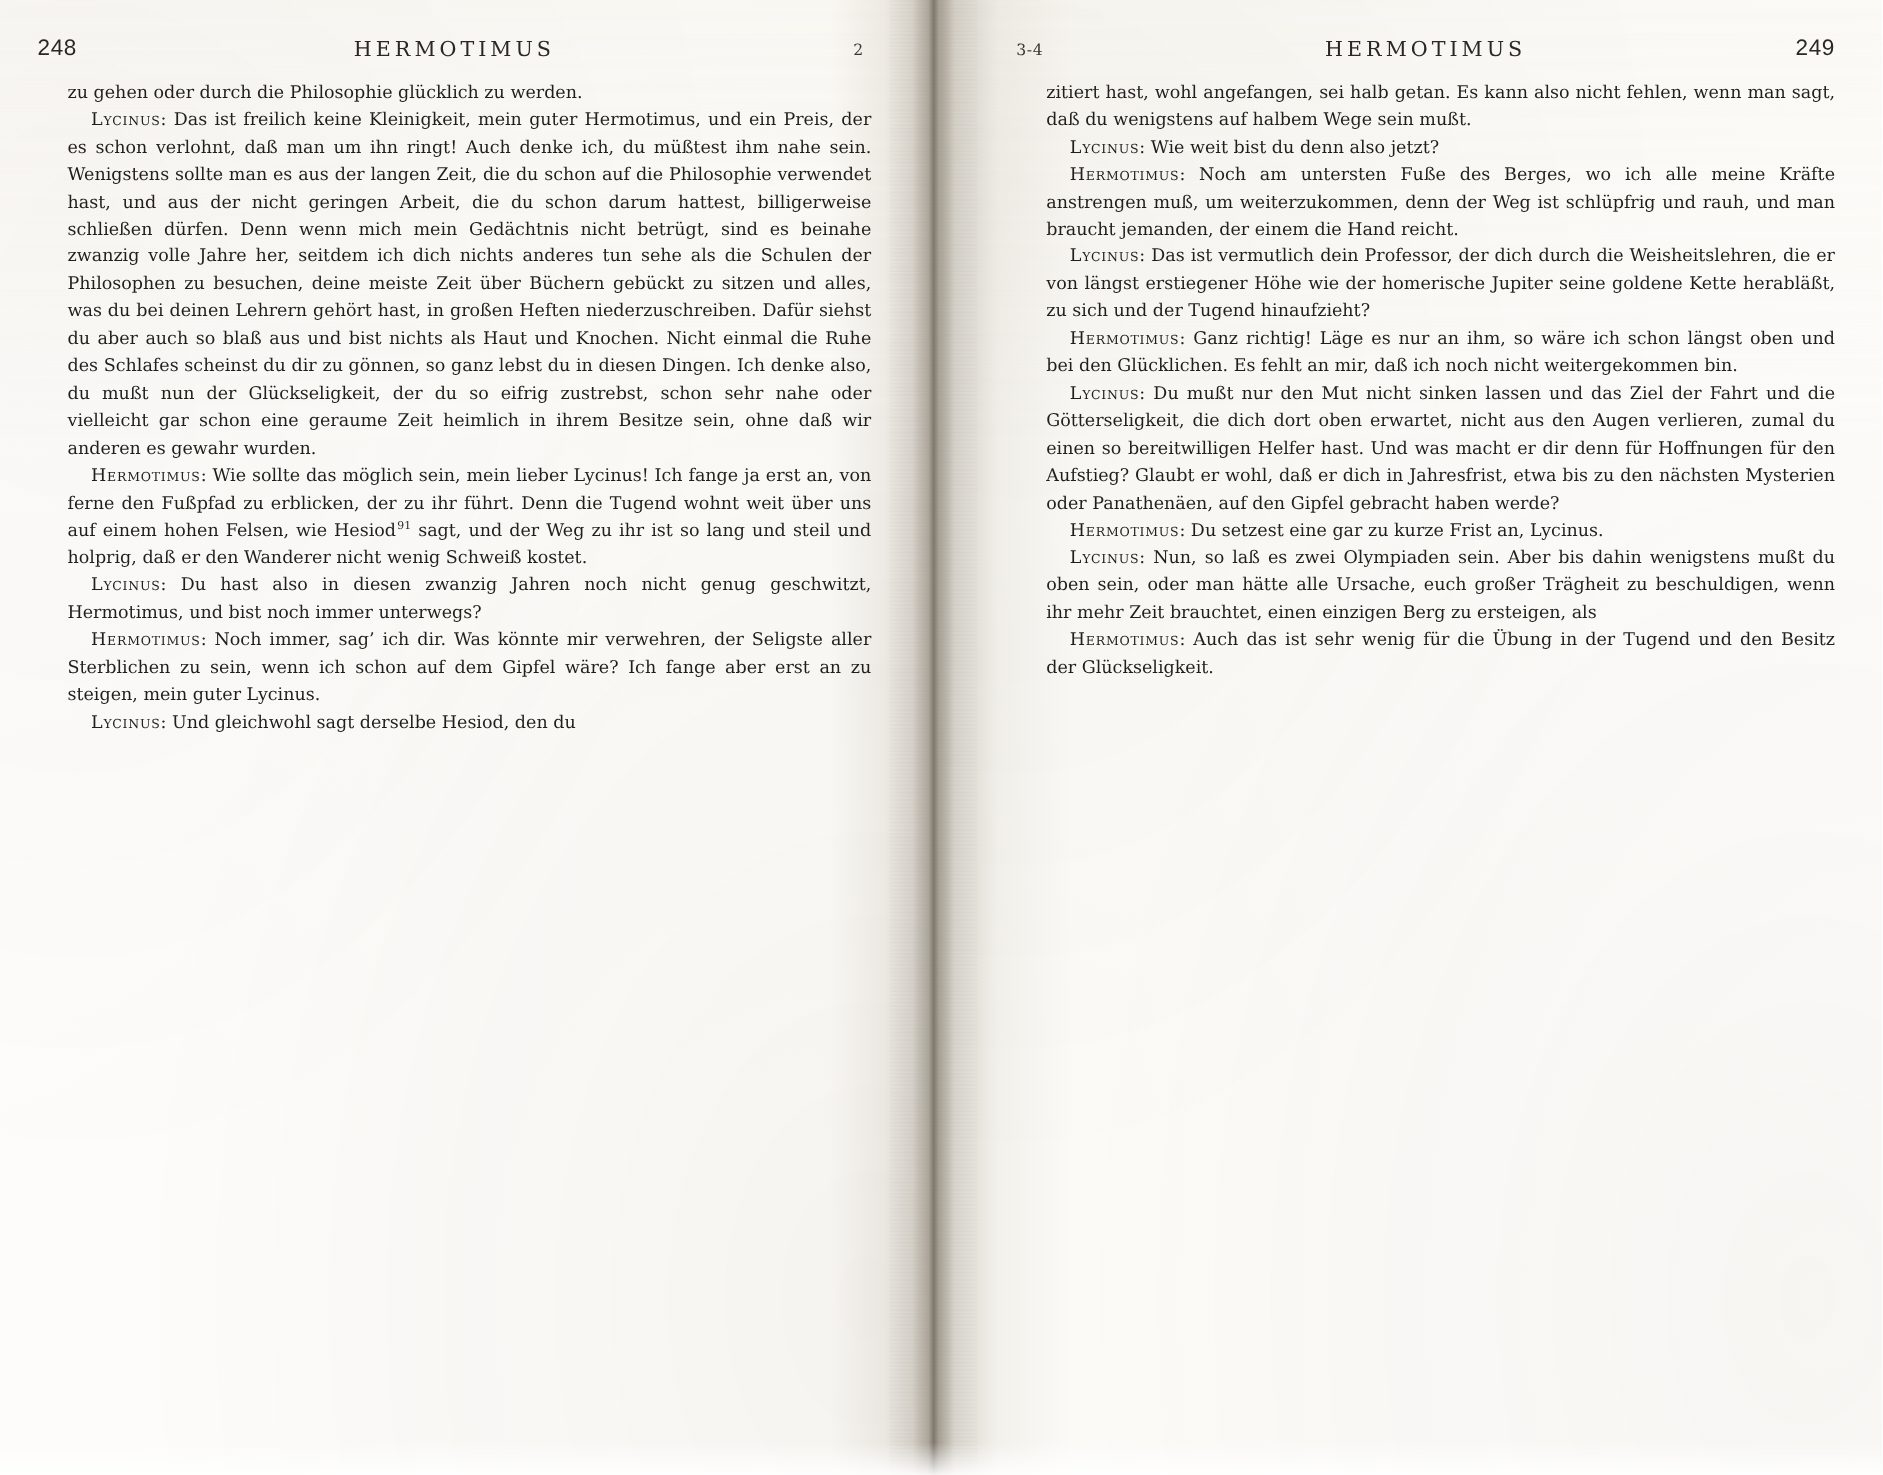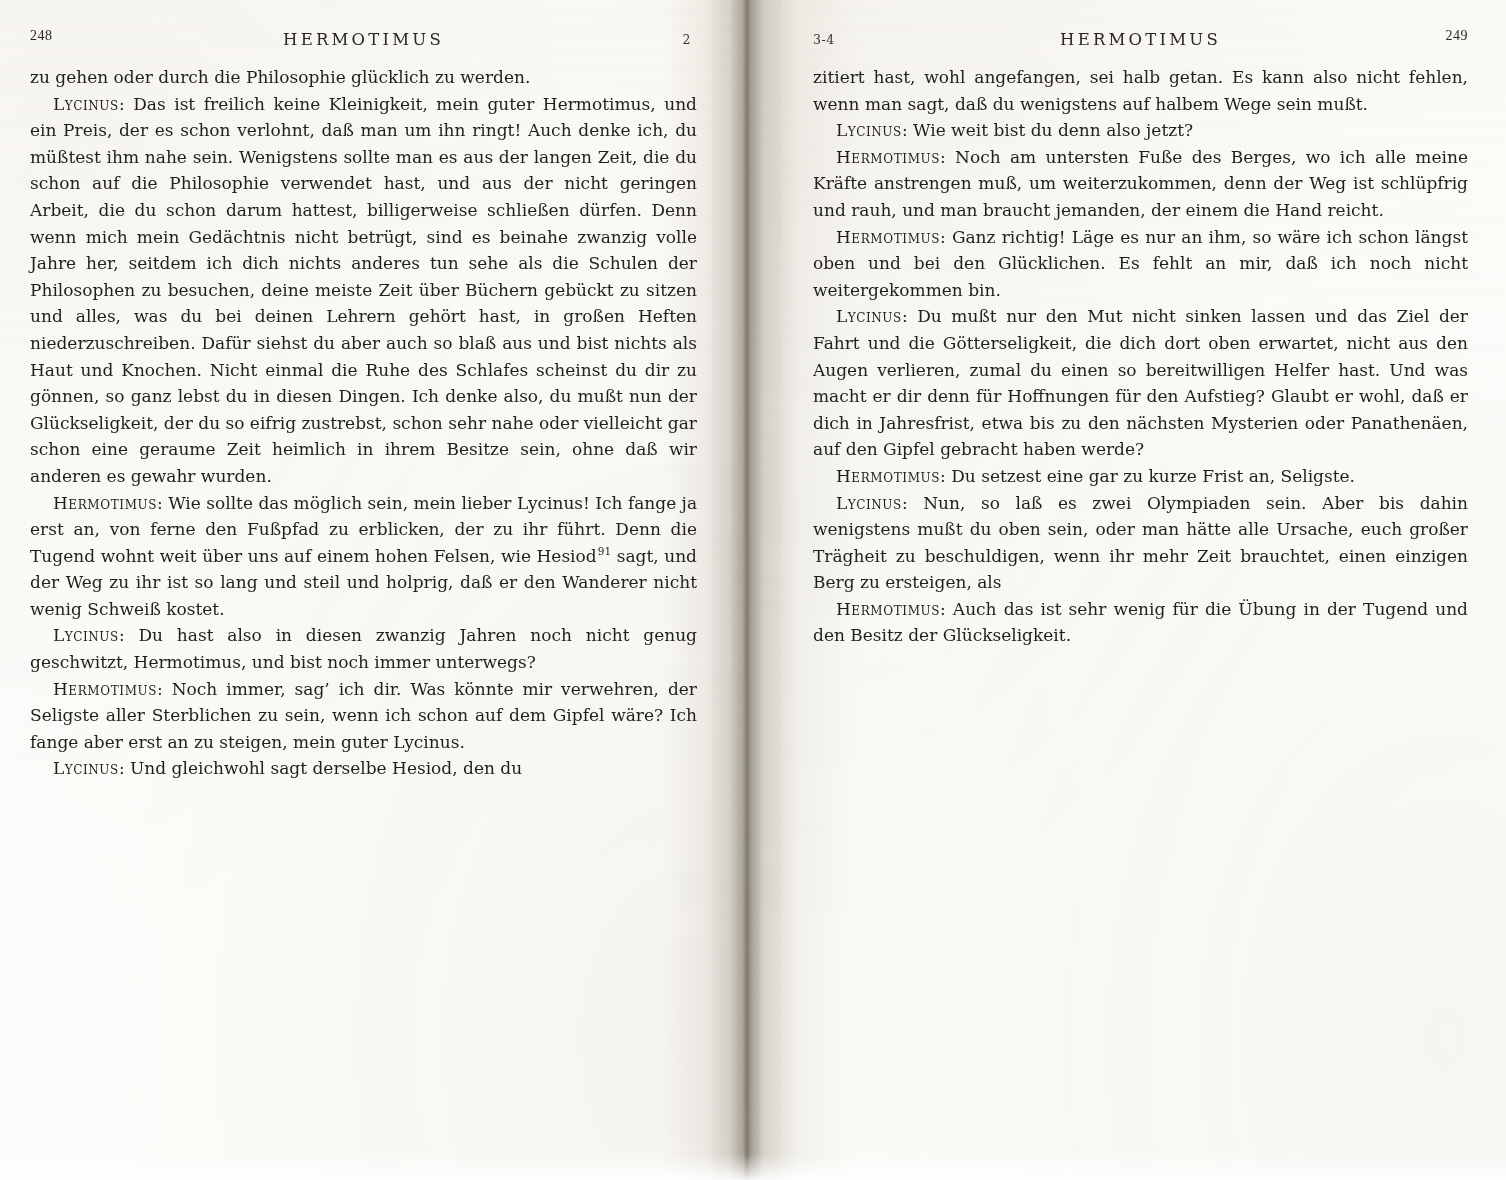--- a/index.html
+++ b/index.html
@@ -33,22 +33,22 @@
   .runhead {
     position: relative;
     height: 42px;
     font-size: 17.5px;
     letter-spacing: 0.5px;
     color: #2a2724;
   }
   .runhead .folio {
     position: absolute;
     top: 6px;
-    font-size: 14px;
-    font-family: Liberation Serif, serif;
+    font-size: 18px;
+    font-family: Liberation Sans, sans-serif;
     color: #2a2724;
   }
   .left  .runhead .folio { left: 0; }
   .right .runhead .folio { right: 0; }
 
   .runhead .title {
     position: absolute;
     top: 8px;
     left: 0;
     right: 0;
@@ -62,26 +62,27 @@
   .runhead .secnum {
     position: absolute;
     top: 10px;
     font-size: 12.5px;
     color: #3a3733;
   }
   .left  .runhead .secnum { right: 6px; }
   .right .runhead .secnum { left: 0; }
 
   .body-text {
-    font-size: 17px;
+    font-size: 14px;
     line-height: 1.565;
     text-align: justify;
     text-justify: inter-word;
     hyphens: manual;
     color: #211f1c;
+    margin-left: 24px;
   }
   .body-text p {
     margin: 0;
     text-indent: 1.35em;
   }
   .body-text p.noindent { text-indent: 0; }
 
   .sc {
     font-variant: small-caps;
     letter-spacing: 0.6px;
@@ -176,26 +177,27 @@
     </div>
 
     <div class="body-text">
       <p class="noindent"><span>zitiert hast, wohl angefangen, sei halb getan. Es kann also nicht fehlen, wenn man sagt, daß du wenigstens auf halbem Wege sein mußt.</span></p>
 
 
       <p><span class="sc">Lycinus</span><span>: Wie weit bist du denn also jetzt?</span></p>
 
       <p><span class="sc">Hermotimus</span><span>: Noch am untersten Fuße des Berges, wo ich alle meine Kräfte anstrengen muß, um weiterzukommen, denn der Weg ist schlüpfrig und rauh, und man braucht jemanden, der einem die Hand reicht.</span></p>
 
+      <p><span class="sc">Lycinus</span><span>: Das ist vermutlich dein Professor, der dich durch die Weisheitslehren, die er von längst erstiegener Höhe wie der homerische Jupiter seine goldene Kette herabläßt, zu sich und der Tugend hinaufzieht?</span></p>
 
       <p><span class="sc">Hermotimus</span><span>: Ganz richtig! Läge es nur an ihm, so wäre ich schon längst oben und bei den Glücklichen. Es fehlt an mir, daß ich noch nicht weitergekommen bin.</span></p>
 
       <p><span class="sc">Lycinus</span><span>: Du mußt nur den Mut nicht sinken lassen und das Ziel der Fahrt und die Götterseligkeit, die dich dort oben erwartet, nicht aus den Augen verlieren, zumal du einen so bereitwilligen Helfer hast. Und was macht er dir denn für Hoffnungen für den Aufstieg? Glaubt er wohl, daß er dich in Jahresfrist, etwa bis zu den nächsten Mysterien oder Panathenäen, auf den Gipfel gebracht haben werde?</span></p>
 
-      <p><span class="sc">Hermotimus</span><span>: Du setzest eine gar zu kurze Frist an, Seligste.</span></p>
+      <p><span class="sc">Hermotimus</span><span>: Du setzest eine gar zu kurze Frist an, Lycinus.</span></p>
 
 
       <p><span class="sc">Lycinus</span><span>: Nun, so laß es zwei Olympiaden sein. Aber bis dahin wenigstens mußt du oben sein, oder man hätte alle Ursache, euch großer Trägheit zu beschuldigen, wenn ihr mehr Zeit brauchtet, einen einzigen Berg zu ersteigen, als</span></p>
 
       <p><span class="sc">Hermotimus</span><span>: Auch das ist sehr wenig für die Übung in der Tugend und den Besitz der Glückseligkeit.</span></p>
     </div>
     <div class="grain"></div>
   </div>
 
   <div class="gutter-texture"></div>

